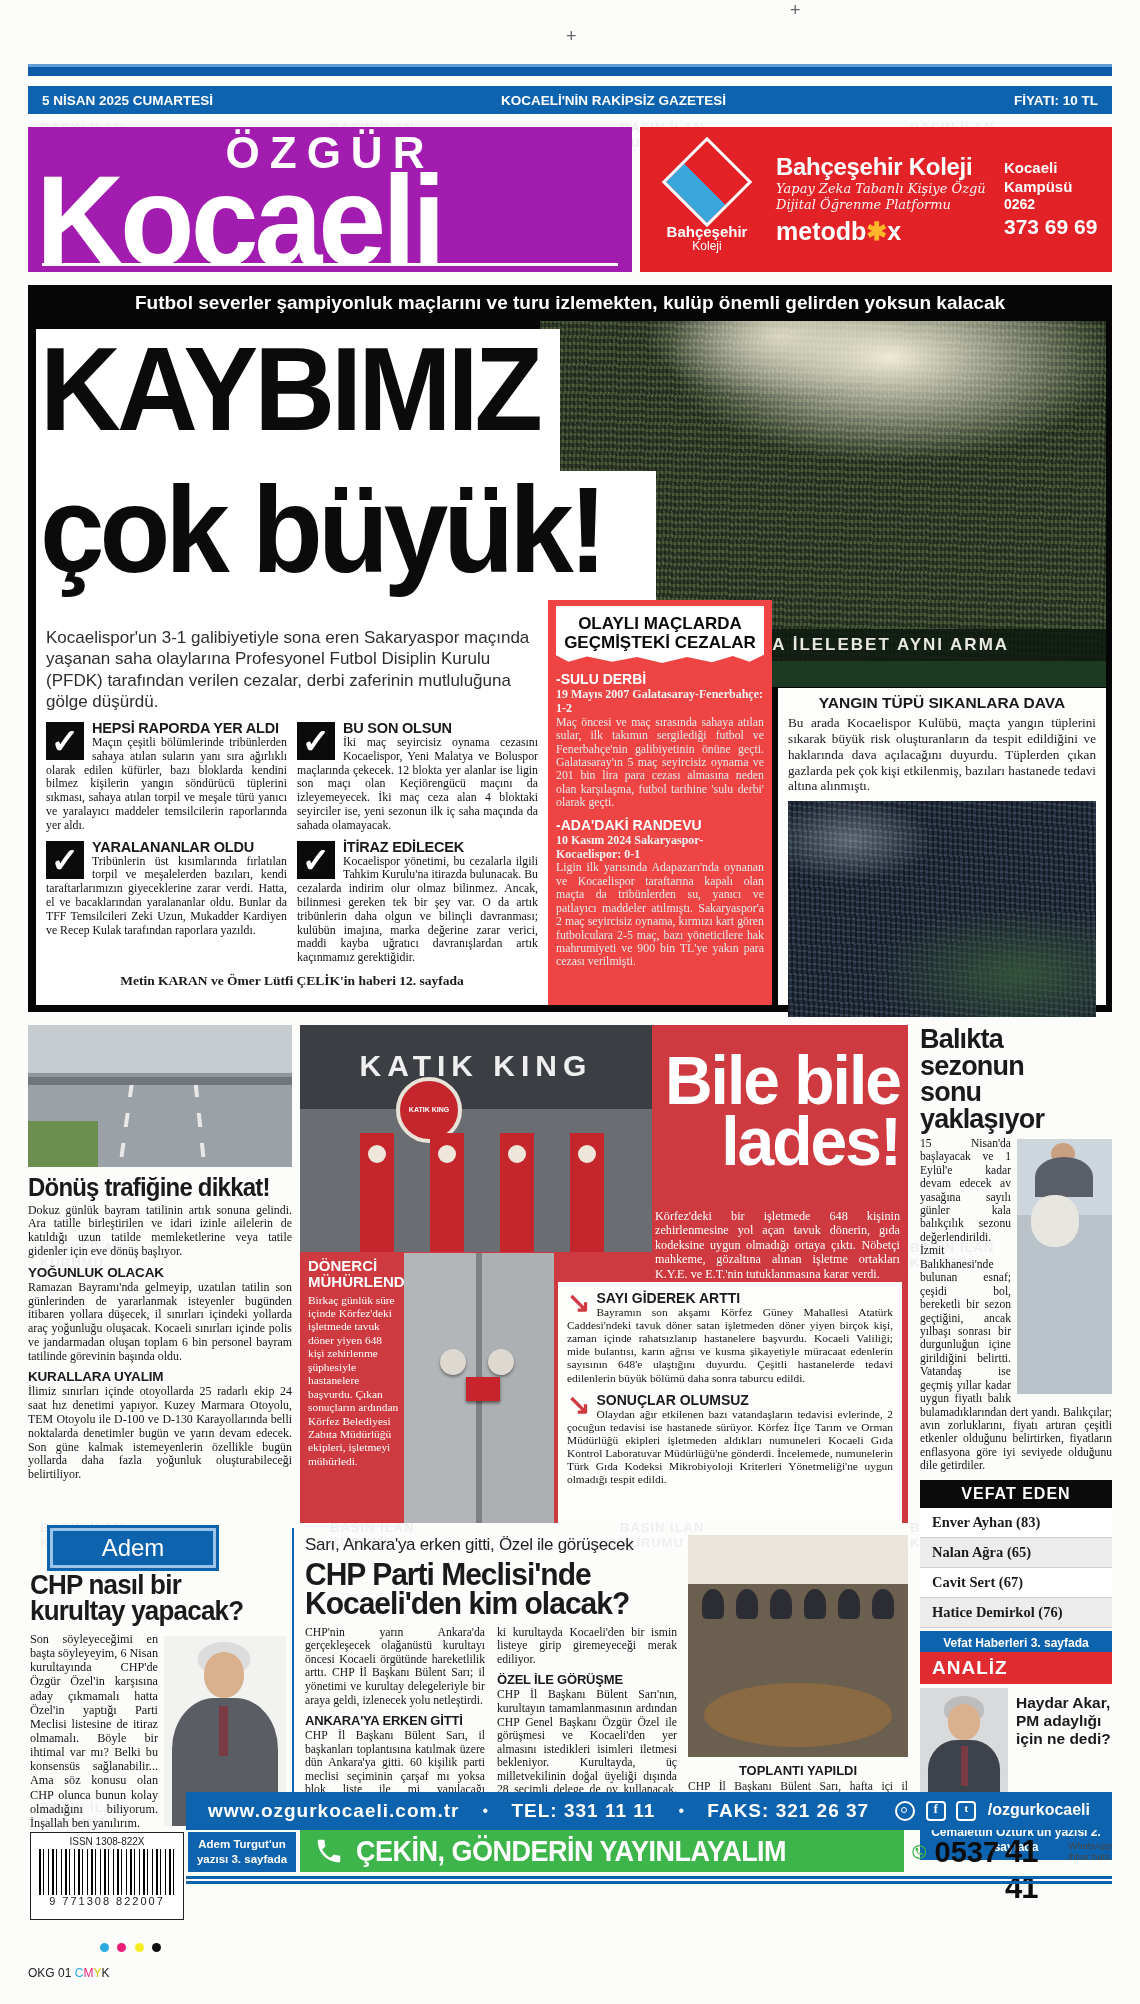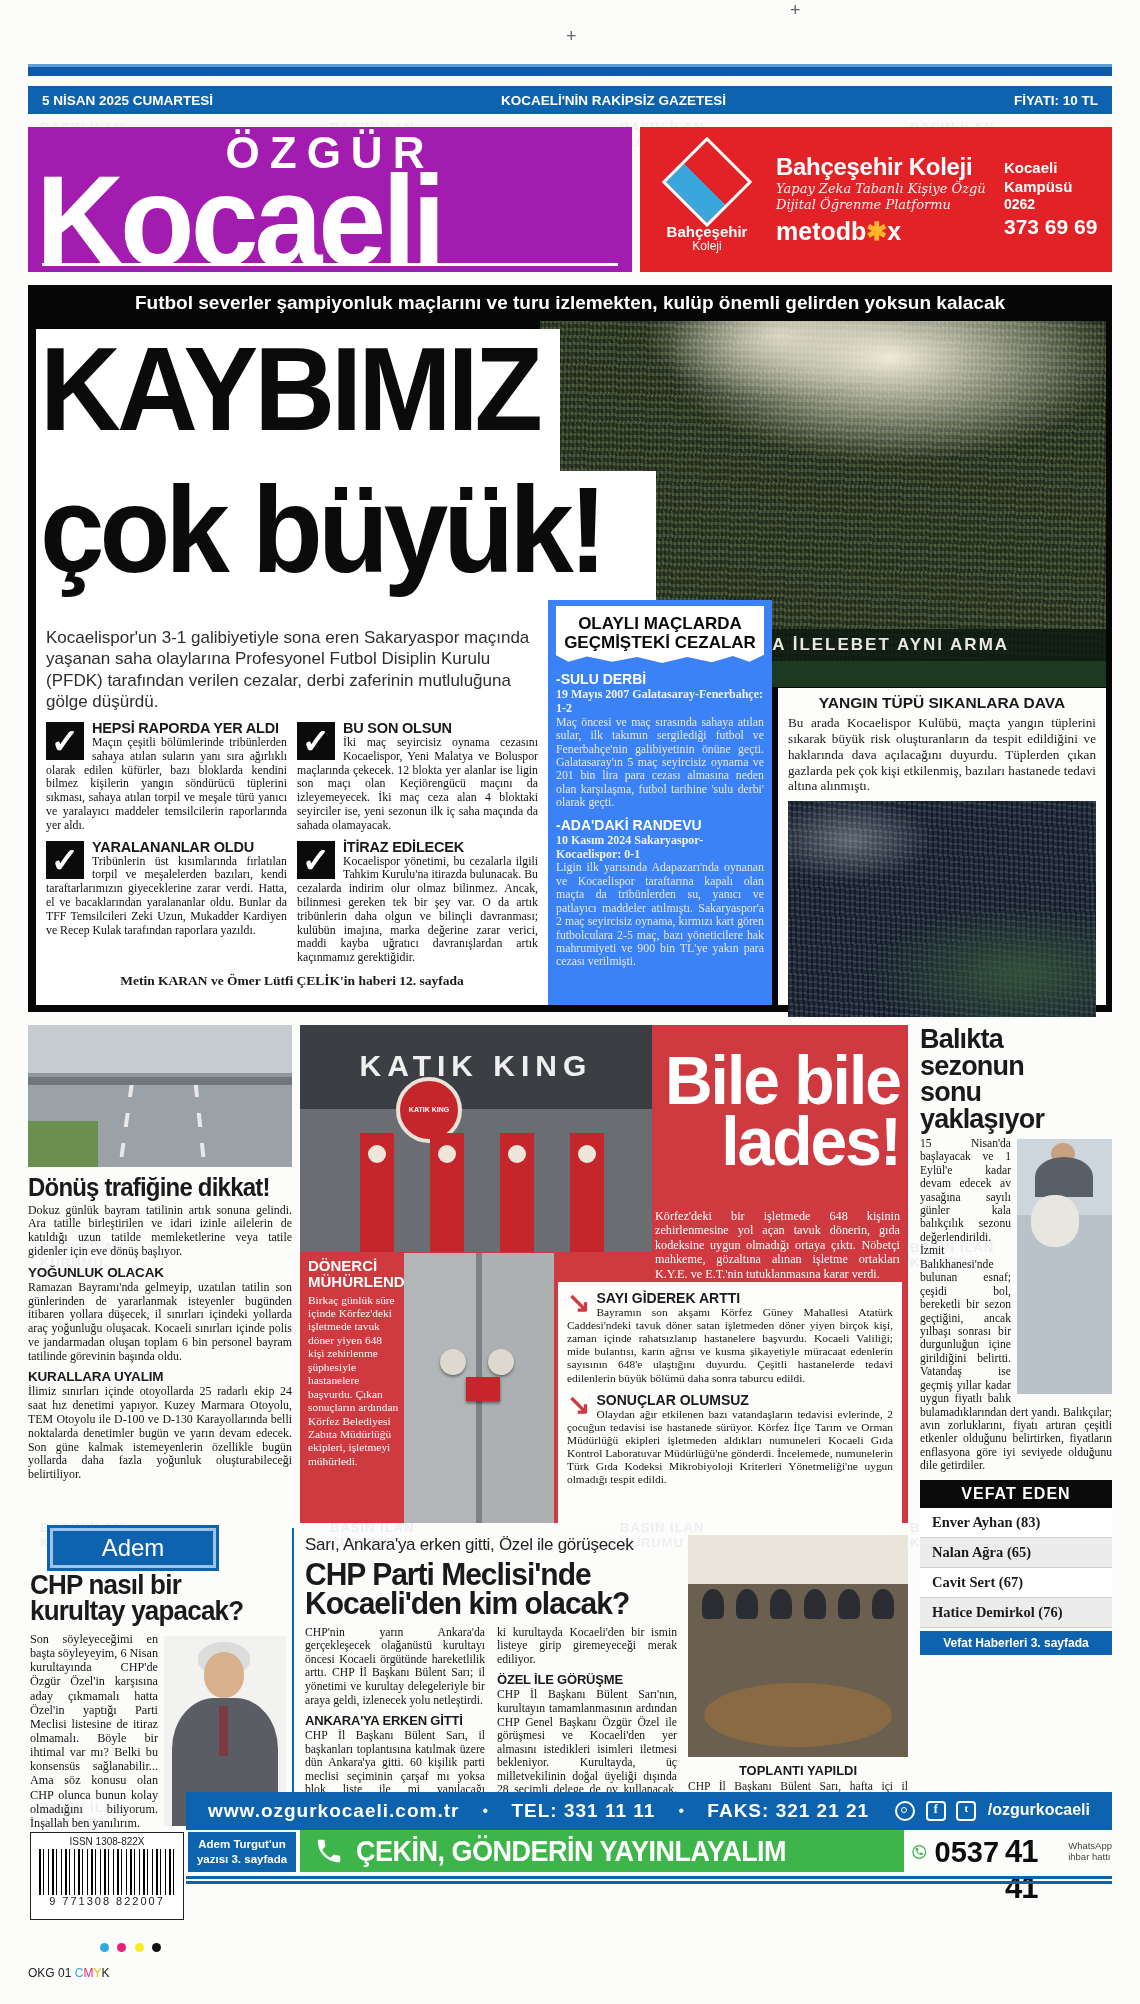--- a/index.html
+++ b/index.html
@@ -39,21 +39,21 @@
   .pbanner{position:absolute;left:0;right:0;bottom:26px;height:32px;background:rgba(14,26,16,.88);
            color:#e9e9e2;font-weight:900;font-size:17px;letter-spacing:2px;text-align:center;line-height:32px;white-space:nowrap;}
   .pgreen{position:absolute;left:0;right:0;bottom:0;height:26px;background:#1c3a22;}
   .hlbox{background:#fff;}
   .hl{font-weight:900;color:#0b0b0b;letter-spacing:-4px;line-height:.92;transform:scaleY(1.06);transform-origin:left top;white-space:nowrap;}
   .leadintro{font-size:17px;color:#2e2e2e;line-height:1.25;}
   .chk{float:left;width:38px;height:38px;background:#0b0b0b;color:#fff;font-size:34px;font-weight:bold;
        text-align:center;line-height:38px;margin:2px 8px 2px 0;}
   .itemtitle{font-weight:900;font-size:14.5px;letter-spacing:-.2px;}
   .itemtext{font-family:"Liberation Serif",serif;font-size:11.8px;line-height:1.17;text-align:justify;color:#111;}
-  .olayli{background:#3b82f6;color:#f2f2f2;}
+  .olayli{background:#ef4444;color:#f2f2f2;}
   .olaylititle{background:#fff;color:#0a0a0a;font-weight:900;font-size:17px;text-align:center;line-height:1.12;
     padding:8px 4px 12px 4px;
     clip-path:polygon(0 0,100% 0,100% 84%,93% 96%,85% 86%,75% 97%,63% 88%,51% 98%,39% 88%,27% 96%,15% 87%,6% 96%,0 85%);}
   .olayhead{font-weight:900;font-size:14px;color:#fff;margin:7px 0 1px 0;}
   .olaysub{font-family:"Liberation Serif",serif;font-weight:bold;font-size:12px;line-height:1.15;}
   .olaytext{font-family:"Liberation Serif",serif;font-size:11.8px;line-height:1.14;text-align:justify;color:#e8e8e8;}
   .davatitle{font-weight:900;font-size:15.5px;text-align:center;}
   .davatext{font-family:"Liberation Serif",serif;font-size:13.2px;line-height:1.2;text-align:justify;}
   .photo2{background-color:#222c3c;
     background-image:
@@ -370,20 +370,33 @@
 
   <div class="abs" style="left:920px;top:1480px;width:192px;">
     <div class="vefathead" style="height:28px;">VEFAT EDEN</div>
     <div class="vefatrow" style="background:#fff;">Enver Ayhan (83)</div>
     <div class="vefatrow" style="background:#ececec;">Nalan Ağra (65)</div>
     <div class="vefatrow" style="background:#fff;">Cavit Sert (67)</div>
     <div class="vefatrow" style="background:#ececec;">Hatice Demirkol (76)</div>
     <div class="bluebox" style="height:24px;line-height:24px;font-size:12px;margin-top:3px;">Vefat Haberleri 3. sayfada</div>
   </div>
 
+  <div class="abs" style="left:920px;top:1652px;width:192px;">
+    <div class="analizhead">ANALİZ</div>
+    <div style="display:flex;margin-top:4px;">
+      <div class="photo-portrait" style="position:relative;width:88px;height:126px;flex:none;">
+        <div class="p-hair" style="left:24px;top:8px;width:40px;height:26px;background:#bdbdbd;"></div>
+        <div class="p-face" style="left:28px;top:16px;width:32px;height:36px;"></div>
+        <div class="p-suit" style="left:8px;top:52px;width:72px;height:74px;background:#3e424a;"></div>
+        <div class="p-tie" style="left:41px;top:58px;width:7px;height:40px;"></div>
+      </div>
+      <div style="padding:6px 0 0 8px;font-weight:900;font-size:15.5px;line-height:1.15;">Haydar Akar, PM adaylığı için ne dedi?</div>
+    </div>
+    <div class="bluebox" style="margin-top:6px;padding:5px 8px;font-size:12px;line-height:1.25;">Cemalettin Öztürk'ün yazısı 2. sayfada</div>
+  </div>
 
   <div class="abs" style="left:28px;top:1528px;width:266px;height:302px;border-right:2px solid #0e63ae;box-sizing:border-box;">
     <div class="ademhdr abs" style="left:22px;top:0;width:160px;height:34px;">
       <span>Adem</span>
       <b>TURGUT</b>
     </div>
     <div class="headline-sm abs" style="left:2px;top:44px;width:250px;font-size:26px;">CHP nasıl bir kurultay yapacak?</div>
     <div class="abs" style="left:2px;top:104px;width:256px;height:198px;overflow:hidden;">
       <div class="photo-portrait" style="position:relative;width:122px;height:190px;float:right;margin:4px 0 0 6px;background:#f2f2f0;">
         <div class="p-hair" style="left:34px;top:6px;width:52px;height:32px;background:#dcdcdc;"></div>
@@ -449,21 +462,21 @@
     <span class="whlabel">WhatsApp ihbar hattı</span>
   </div>
 
   <div class="abs doublerule" style="left:186px;top:1876px;width:926px;height:8px;"></div>
 
   <div class="abs bluefooter" style="left:186px;top:1792px;width:926px;height:38px;">
     <span class="big">www.ozgurkocaeli.com.tr</span>
     <span>•</span>
     <span class="big">TEL: 331 11 11</span>
     <span>•</span>
-    <span class="big">FAKS: 321 21 21</span>
+    <span class="big">FAKS: 321 26 37</span>
     <span>
       <span class="sicon circle"><span class="dot"></span></span>
       <span class="sicon"><span class="letter">f</span></span>
       <span class="sicon"><span class="letter" style="font-size:11px;">t</span></span>
       <b style="font-size:16px;margin-left:4px;">/ozgurkocaeli</b>
     </span>
   </div>
 
   <div class="abs" style="left:100px;top:1938px;">
     <span class="cmykdot" style="background:#29abe2;"></span>

